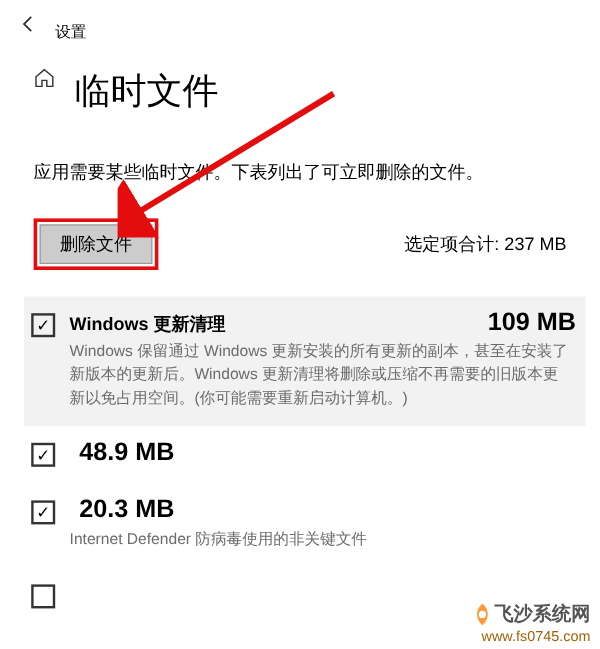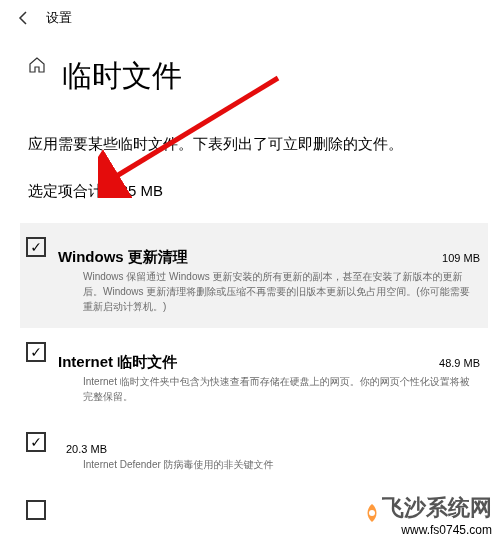--- a/index.html
+++ b/index.html
@@ -11,21 +11,21 @@
     body {
       width: 500px;
       height: 541px;
       background: #fff;
       position: relative;
       overflow: hidden;
     }
     .titlebar {
       height: 36px;
       display: flex;
-      align-items: center;
+      align-items: flex-end;
       padding-left: 8px;
       font-size: 13px;
     }
     .titlebar .back {
       width: 32px;
       height: 32px;
       display: flex;
       align-items: center;
       justify-content: center;
       font-size: 18px;
@@ -96,65 +96,63 @@
       font-size: 14px;
       cursor: pointer;
     }
     .item-body {
       flex: 1;
     }
     .item-head {
       display: flex;
       justify-content: space-between;
       align-items: baseline;
-      margin-top: 15px;
     }
     .item-title {
       font-weight: 600;
       font-size: 15px;
     }
     .item-size {
-      font-size: 11px;
-      font-weight: 400;
+      font-size: 21px;
+      font-weight: 700;
       white-space: nowrap;
       margin-left: 8px;
     }
     .item-desc {
       color: #6c6c6c;
-      font-size: 10px;
+      font-size: 13px;
       line-height: 1.5;
       margin-top: 2px;
       padding-right: 4px;
-      margin-left: 25px;
     }
     .arrow {
       position: absolute;
       top: 68px;
       left: 98px;
       pointer-events: none;
     }
     .watermark {
       position: absolute;
       right: 8px;
       bottom: 4px;
       text-align: right;
       color: #555;
       font-size: 14px;
     }
     .watermark .wm-title {
-      font-size: 22px;
+      font-size: 16px;
       font-weight: 700;
       display: flex;
-      align-items: flex-end;
+      align-items: flex-start;
       gap: 0;
       justify-content: flex-end;
     }
     .watermark .wm-url {
       font-size: 12px;
-      color: #000000;
+      color: #a16207;
     }
   </style>
 </head>
 <body>
 
 <div class="titlebar">
   <div class="back">
     <svg width="16" height="16" viewBox="0 0 16 16">
         <path d="M10 2 L4 8 L10 14" stroke="#333" stroke-width="1.5" fill="none"></path>
       </svg>
@@ -167,42 +165,43 @@
     <svg width="18" height="18" viewBox="0 0 18 18">
         <path d="M9 2 L2 8 L2 16 L7 16 L7 11 L11 11 L11 16 L16 16 L16 8 Z" stroke="#333" stroke-width="1.2" fill="none"></path>
       </svg>
   </span>
   <h1 class="page-title">临时文件</h1>
 </div>
 
 <div class="description">应用需要某些临时文件。下表列出了可立即删除的文件。</div>
 
 <div class="action-row">
-  <div class="total">选定项合计: 235 MB</div>
+  <div class="delete-wrap">
+    <button class="delete-btn">删除文件</button>
+  </div>
+  <div class="total">选定项合计: 237 MB</div>
 </div>
 
 <div class="items" id="items">
     <div class="item selected">
       <div class="checkbox">✓</div>
       <div class="item-body">
         <div class="item-head">
           <span class="item-title">Windows 更新清理</span>
           <span class="item-size">109 MB</span>
         </div>
         <div class="item-desc">Windows 保留通过 Windows 更新安装的所有更新的副本，甚至在安装了新版本的更新后。Windows 更新清理将删除或压缩不再需要的旧版本更新以免占用空间。(你可能需要重新启动计算机。)</div>
       </div>
     </div>
     <div class="item">
       <div class="checkbox">✓</div>
       <div class="item-body">
         <div class="item-head">
-          <span class="item-title">Internet 临时文件</span>
           <span class="item-size">48.9 MB</span>
         </div>
-        <div class="item-desc">Internet 临时文件夹中包含为快速查看而存储在硬盘上的网页。你的网页个性化设置将被完整保留。</div>
       </div>
     </div>
     <div class="item">
       <div class="checkbox">✓</div>
       <div class="item-body">
         <div class="item-head">
           <span class="item-size">20.3 MB</span>
         </div>
         <div class="item-desc">Internet Defender 防病毒使用的非关键文件</div>
       </div>

